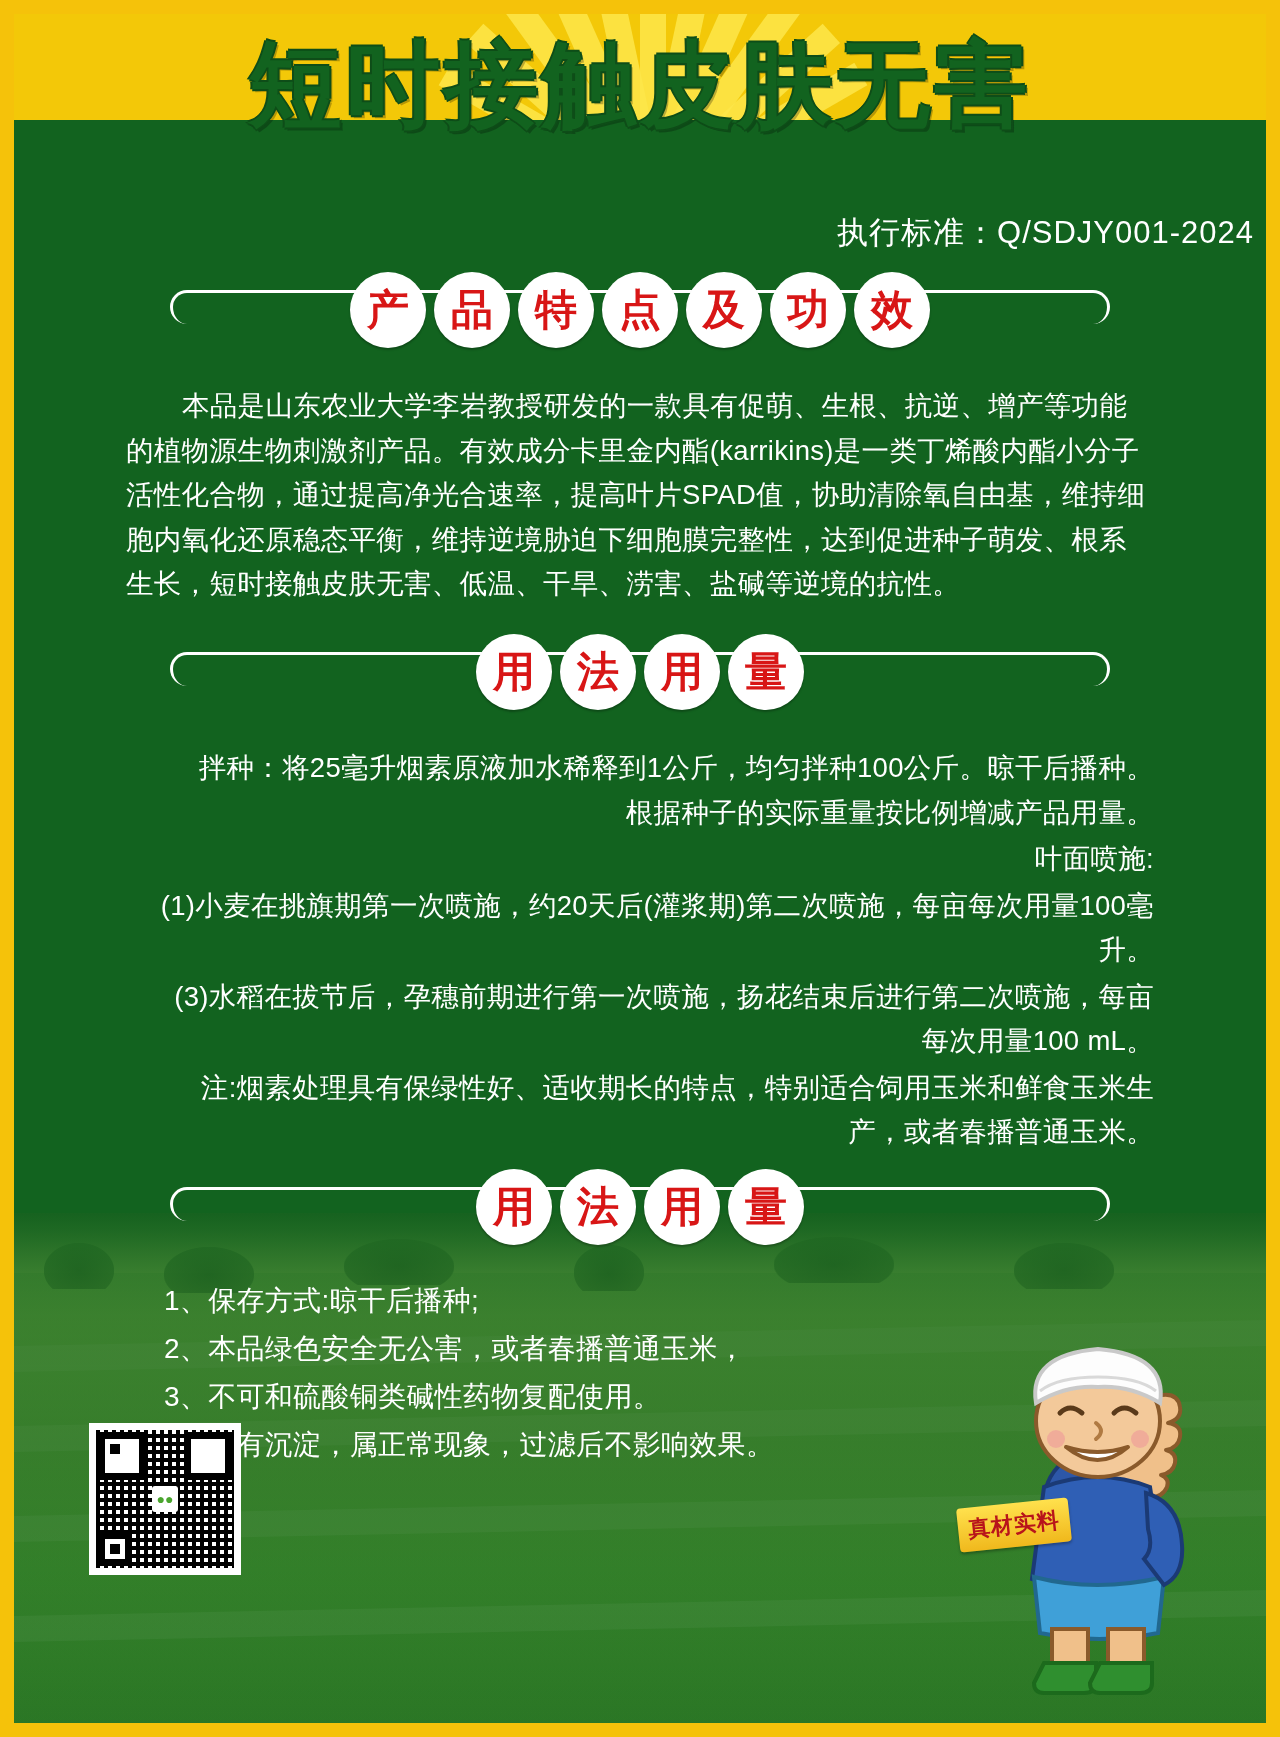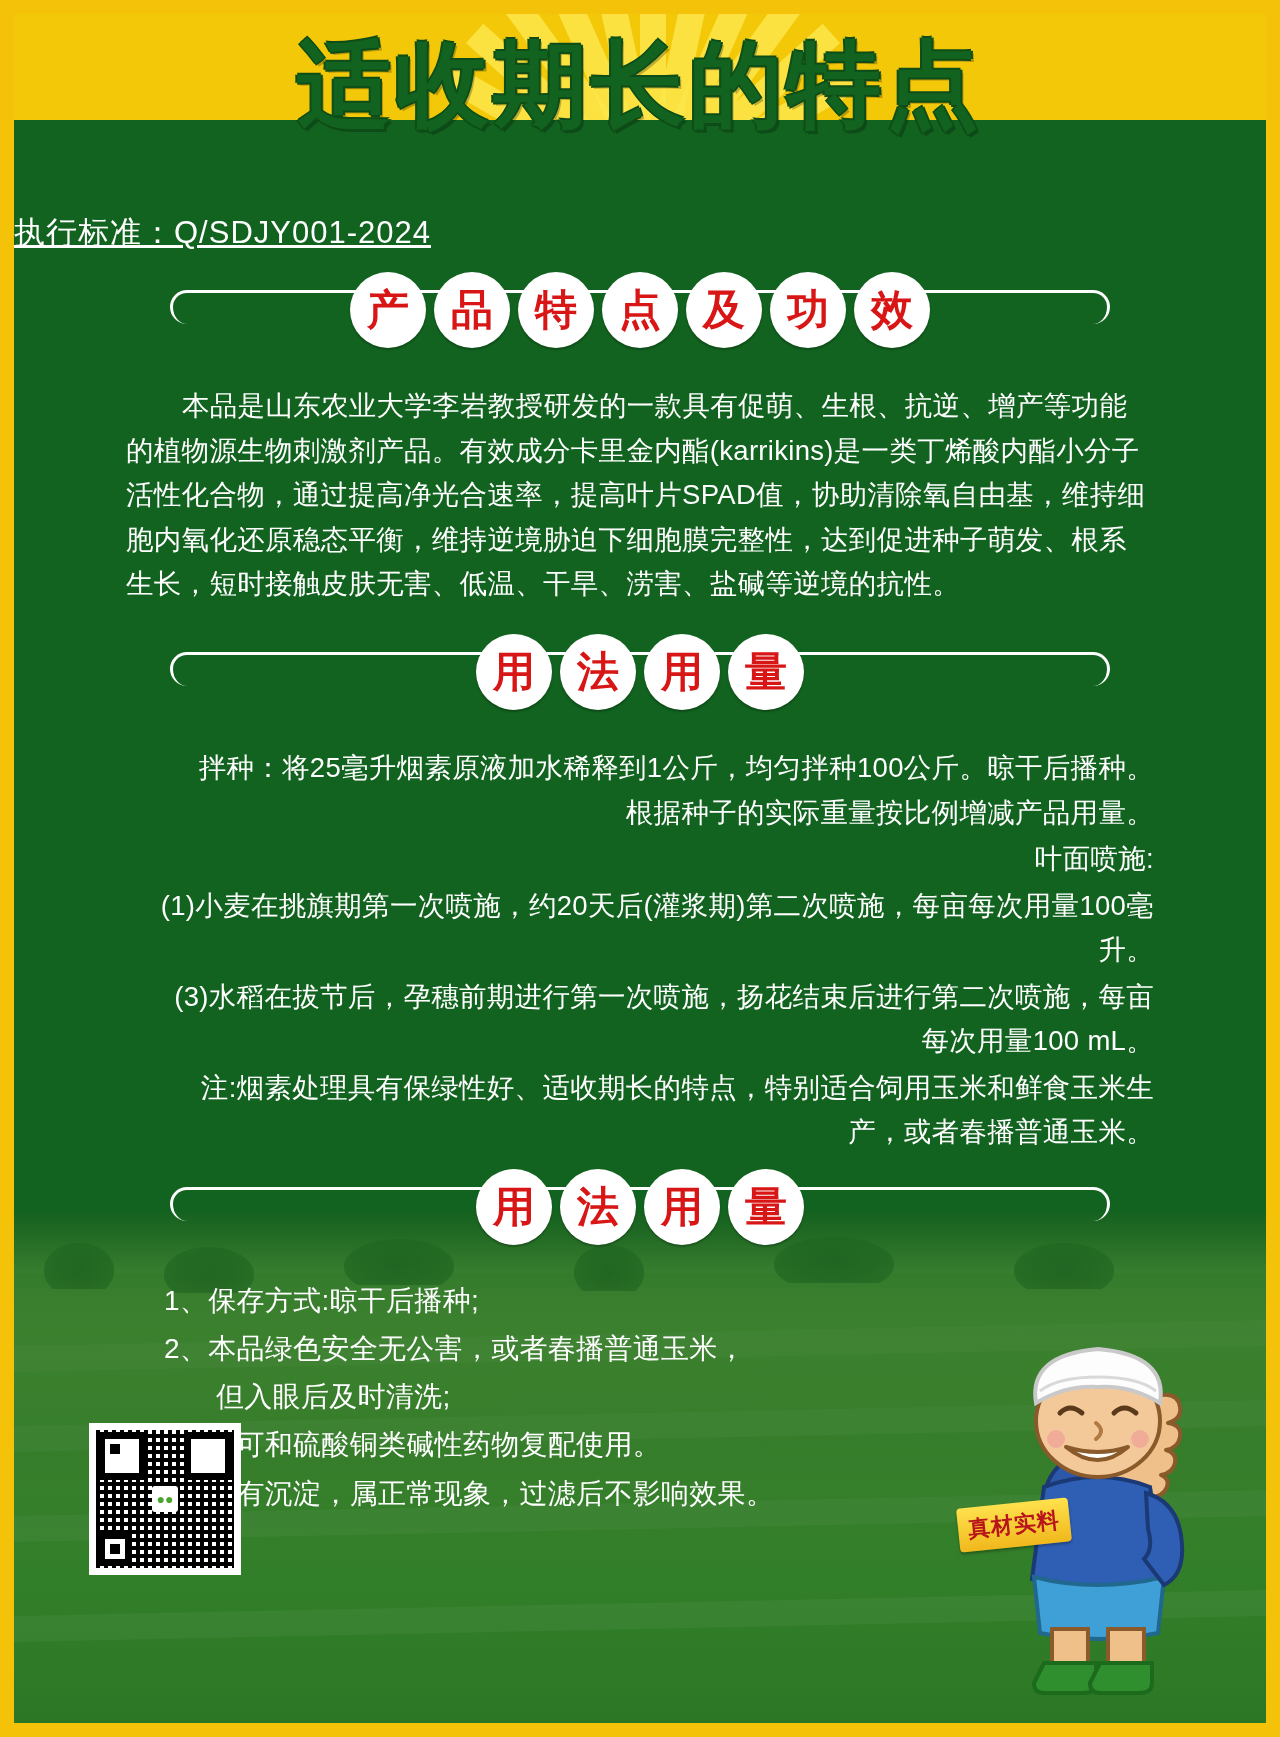--- a/index.html
+++ b/index.html
@@ -109,28 +109,27 @@
     color: #12631f;
     text-shadow:
       2px 0 0 #0e4d18, -2px 0 0 #0e4d18,
       0 2px 0 #0e4d18, 0 -2px 0 #0e4d18,
       3px 3px 0 rgba(0,0,0,.25);
     z-index: 6;
   }
 
   .standard {
     position: absolute;
-    left: 0; right: 0;
+    left: 0; right: 12px;
     top: 198px;
-    text-align: left;
+    text-align: right;
     color: #ffffff;
     font-size: 31px;
     letter-spacing: 1px;
     z-index: 6;
-    text-decoration: underline;
   }
 
   
   .section-head {
     position: relative;
     height: 86px;
     margin: 0 auto;
     width: 940px;
   }
   .ribbon-line {
@@ -294,21 +293,21 @@
       <div class="field-tree" style="left:560px; top:32px;"></div>
       <div class="field-tree" style="left:760px; top:24px; width:120px;"></div>
       <div class="field-tree" style="left:1000px; top:30px; width:100px;"></div>
       <div class="field-stripe" style="top:120px;"></div>
       <div class="field-stripe" style="top:200px;"></div>
       <div class="field-stripe" style="top:290px;"></div>
       <div class="field-stripe" style="top:390px;"></div>
     </div>
     <div class="green-wash"></div>
 
-    <div class="title">适收期长的特点</div>
+    <div class="title">短时接触皮肤无害</div>
     <div class="standard">执行标准：Q/SDJY001-2024</div>
 
     <div id="s1">
       <div class="section-head">
         <div class="ribbon-line"></div>
         <div class="circles">
           <div class="circ">产</div>
           <div class="circ">品</div>
           <div class="circ">特</div>
           <div class="circ">点</div>
@@ -353,21 +352,20 @@
       </div>
       <div class="copy">
         <div class="body-text num-row">
           <span class="lbl">1、</span>
           <span>保存方式:晾干后播种;</span>
         </div>
         <div class="body-text num-row">
           <span class="lbl">2、</span>
           <span>本品绿色安全无公害，或者春播普通玉米，</span>
         </div>
-        <div class="body-text sub-line">但入眼后及时清洗;</div>
         <div class="body-text num-row">
           <span class="lbl">3、</span>
           <span>不可和硫酸铜类碱性药物复配使用。</span>
         </div>
         <div class="body-text num-row">
           <span class="lbl">4、</span>
           <span>如有沉淀，属正常现象，过滤后不影响效果。</span>
         </div>
       </div>
     </div>

